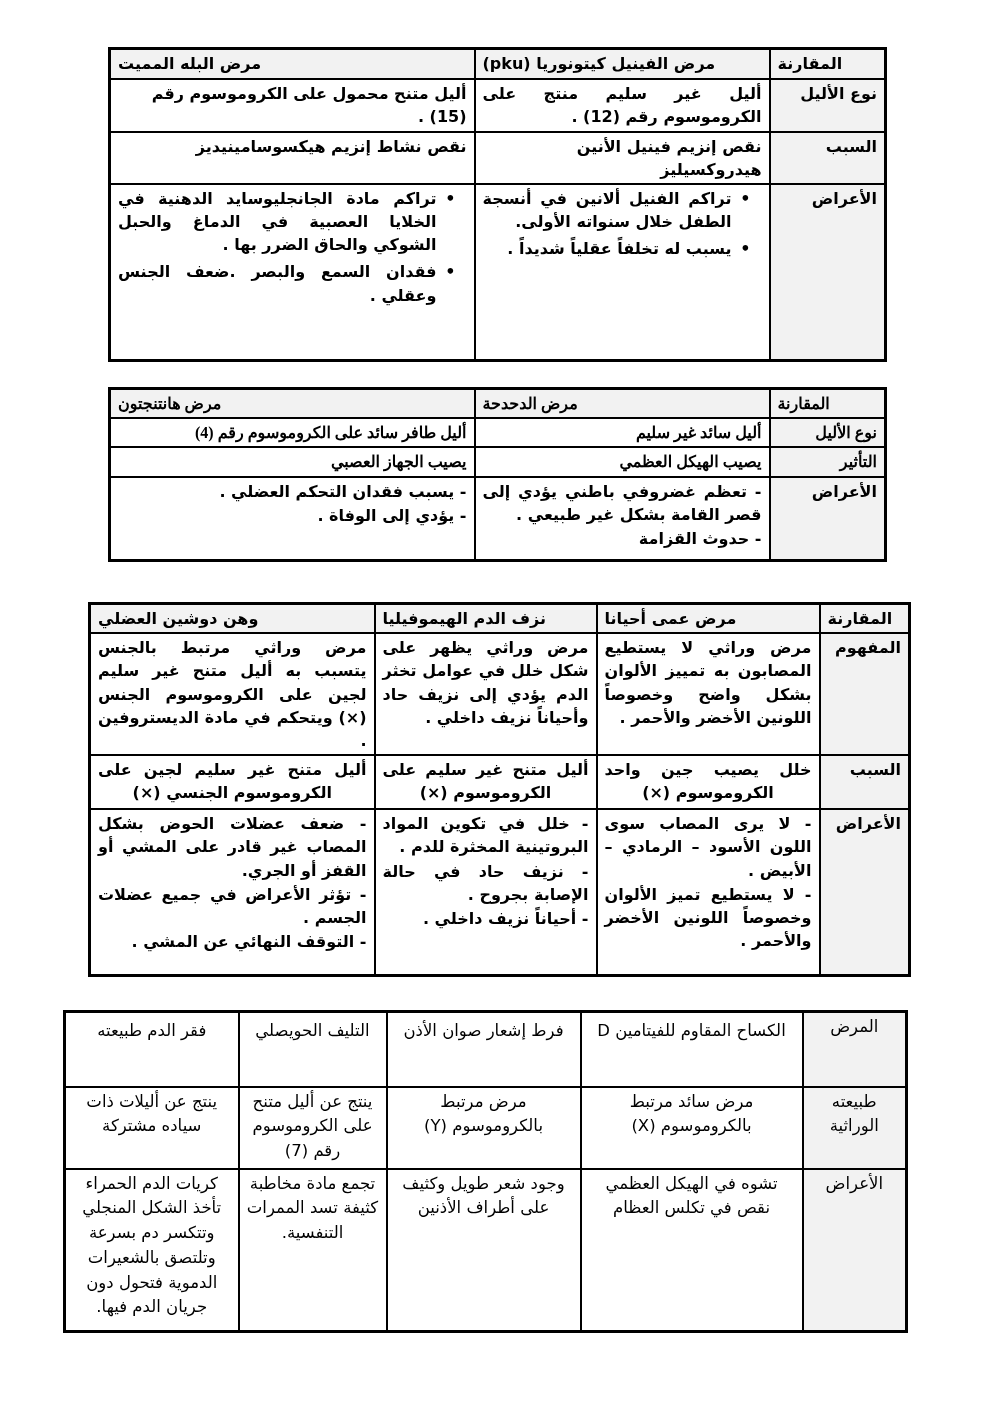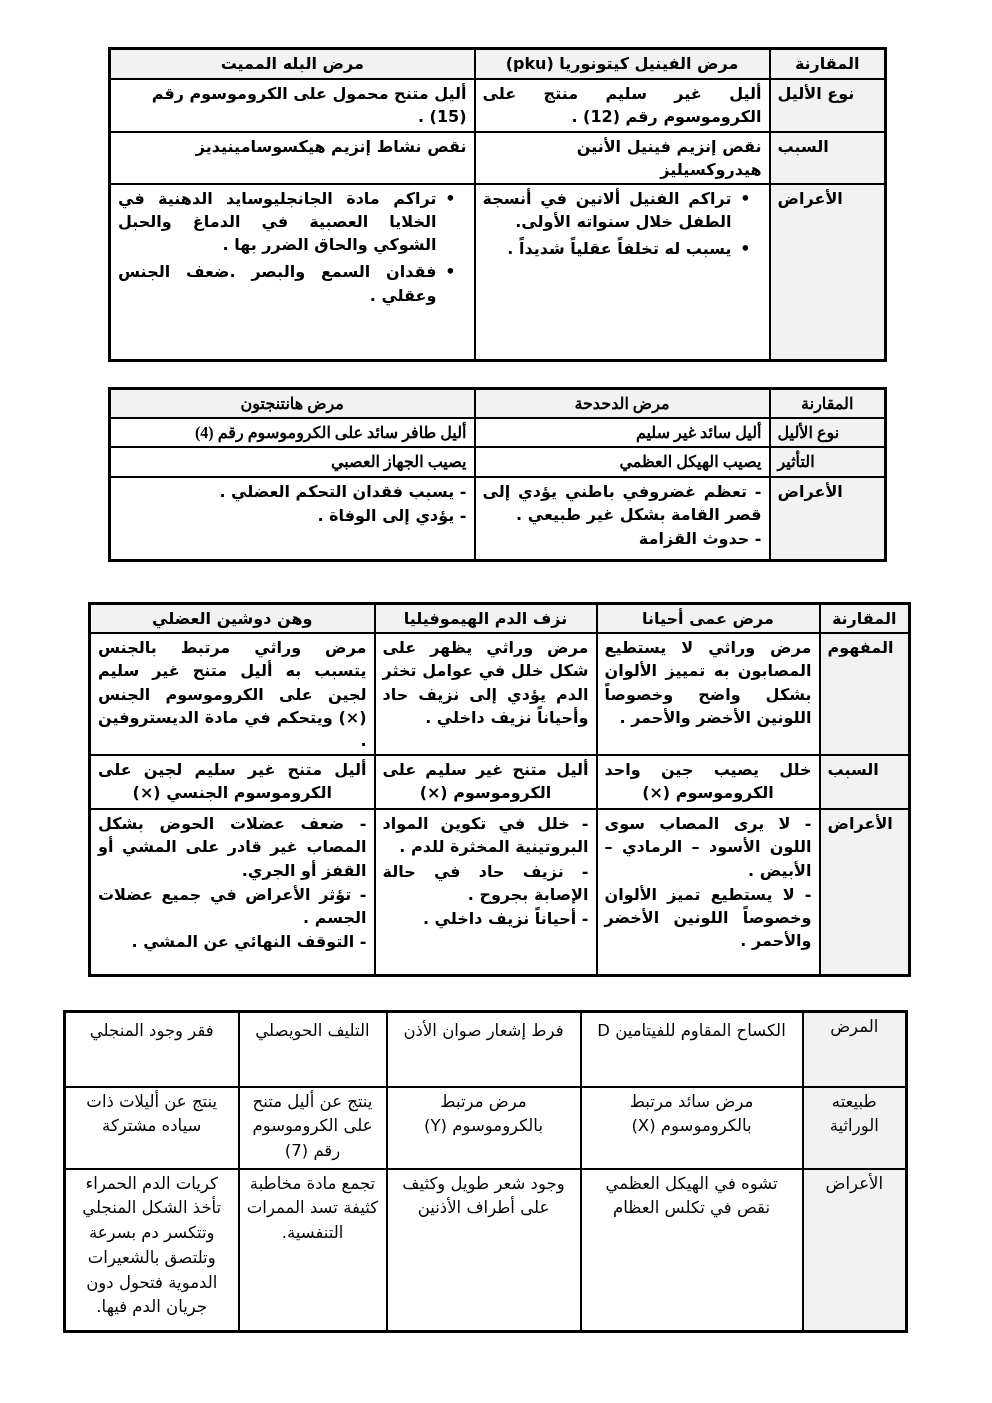--- a/index.html
+++ b/index.html
@@ -22,26 +22,26 @@
   table.cmp td{
     border:2px solid var(--border,#000);
     padding:2px 7px;
     vertical-align:top;
     overflow:hidden;
   }
   .t123{font-weight:bold;font-size:16px;line-height:1.45;}
   .t4{font-weight:normal;font-size:16.5px;line-height:1.5;}
   td.hdr{
     background:var(--shade,#f2f2f2);
-    text-align:center;
+    text-align:left;
     vertical-align:middle;
   }
   td.lbl{
     background:var(--shade,#f2f2f2);
-    text-align:left;
+    text-align:right;
     vertical-align:top;
     padding-top:4px;
   }
   .t4 td.hdr{background:#ffffff;vertical-align:top;padding-top:6px;}
   .t4 td.lbl{background:var(--shade,#f2f2f2);}
   td.c{}
   td.j, .j{text-align:justify;}
   td.jc{text-align:justify;text-align-last:center;}
   .t2r td{padding-top:1px;padding-bottom:1px;font-family:Liberation Serif, serif;}
   .bullet-item{
@@ -192,21 +192,21 @@
         <col style="width:194px">
         <col style="width:148px">
         <col style="width:174px">
       </colgroup>
     <tbody>
         <tr style="height:75px;">
       <td class="lbl">المرض</td>
       <td class="hdr">الكساح المقاوم للفيتامين D</td>
       <td class="hdr">فرط إشعار صوان الأذن</td>
       <td class="hdr">التليف الحويصلي</td>
-      <td class="hdr">فقر وجود المنجلي</td>
+      <td class="hdr">فقر الدم طبيعته</td>
     </tr>
     <tr style="height:82px;">
       <td class="lbl">طبيعته الوراثية</td>
       <td>مرض سائد مرتبط بالكروموسوم (X)</td>
       <td>مرض مرتبط بالكروموسوم (Y)</td>
       <td>ينتج عن أليل متنح على الكروموسوم رقم (7)</td>
       <td>ينتج عن أليلات ذات سياده مشتركة</td>
     </tr>
     <tr style="height:163px;">
       <td class="lbl">الأعراض</td>

